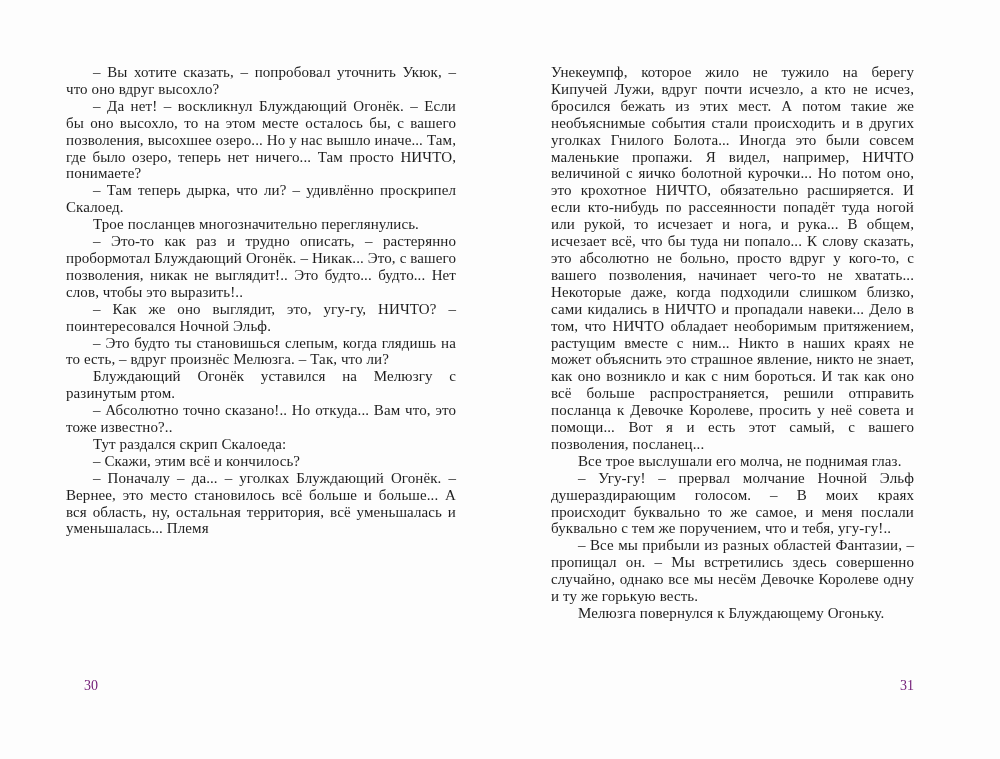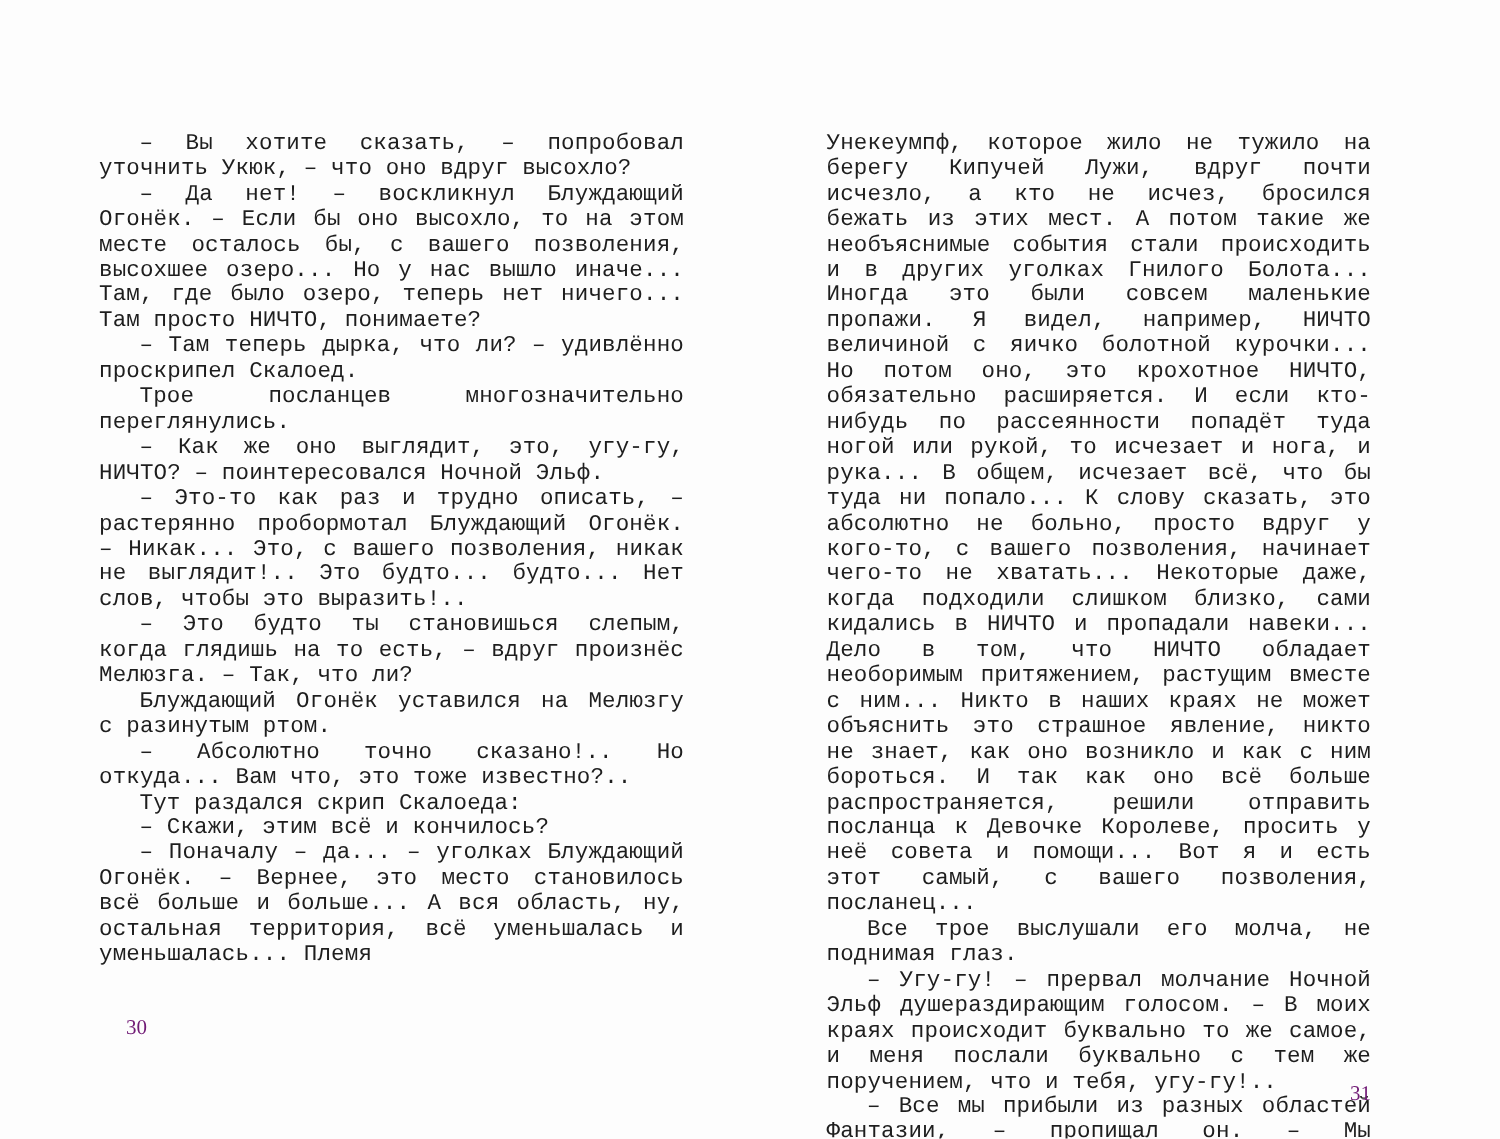--- a/index.html
+++ b/index.html
@@ -14,22 +14,21 @@
     font-family: "Liberation Serif", "DejaVu Serif", serif;
     color: #1e1e1e;
     overflow: hidden;
   }
   .spread {
     position: absolute;
     inset: 0;
   }
   .page {
     position: absolute;
-    top: 88px;
-    font-family: Liberation Mono, monospace;
+    top: 64px;
   }
   .page-left {
     left: 66px;
     width: 390px;
   }
   .page-right {
     left: 551px;
     width: 363px;
   }
   .page p {
@@ -52,35 +51,34 @@
     line-height: 16px;
     color: #701a75;
   }
   .pn-left {
     left: 84px;
   }
   .pn-right {
     left: 551px;
     width: 363px;
     text-align: right;
-    margin-top: 44px;
   }
 </style>
 </head>
 <body>
 
 <main class="spread">
 
   <section class="page page-left">
     <p>– Вы хотите сказать, – попробовал уточнить Укюк, – что оно вдруг высохло?</p>
     <p>– Да нет! – воскликнул Блуждающий Огонёк. – Если бы оно высохло, то на этом месте осталось бы, с вашего позволения, высохшее озеро... Но у нас вышло иначе... Там, где было озеро, теперь нет ничего... Там просто НИЧТО, понимаете?</p>
     <p>– Там теперь дырка, что ли? – удивлённо проскрипел Скалоед.</p>
     <p>Трое посланцев многозначительно переглянулись.</p>
+    <p>– Это-то как раз и трудно описать, – растерянно пробормотал Блуждающий Огонёк. – Никак... Это, с вашего позволения, никак не выглядит!.. Это будто... будто... Нет слов, чтобы это выразить!..</p>
     <p>– Как же оно выглядит, это, угу-гу, НИЧТО? – поинтересовался Ночной Эльф.</p>
-    <p>– Это-то как раз и трудно описать, – растерянно пробормотал Блуждающий Огонёк. – Никак... Это, с вашего позволения, никак не выглядит!.. Это будто... будто... Нет слов, чтобы это выразить!..</p>
     <p>– Это будто ты становишься слепым, когда глядишь на то есть, – вдруг произнёс Мелюзга. – Так, что ли?</p>
     <p>Блуждающий Огонёк уставился на Мелюзгу с разинутым ртом.</p>
     <p>– Абсолютно точно сказано!.. Но откуда... Вам что, это тоже известно?..</p>
     <p>Тут раздался скрип Скалоеда:</p>
     <p>– Скажи, этим всё и кончилось?</p>
     <p>– Поначалу – да... – уголках Блуждающий Огонёк. – Вернее, это место становилось всё больше и больше... А вся область, ну, остальная территория, всё уменьшалась и уменьшалась... Племя</p>
   </section>
 
   <section class="page page-right">
     <p class="no-indent">Унекеумпф, которое жило не тужило на берегу Кипучей Лужи, вдруг почти исчезло, а кто не исчез, бросился бежать из этих мест. А потом такие же необъяснимые события стали происходить и в других уголках Гнилого Болота... Иногда это были совсем маленькие пропажи. Я видел, например, НИЧТО величиной с яичко болотной курочки... Но потом оно, это крохотное НИЧТО, обязательно расширяется. И если кто-нибудь по рассеянности попадёт туда ногой или рукой, то исчезает и нога, и рука... В общем, исчезает всё, что бы туда ни попало... К слову сказать, это абсолютно не больно, просто вдруг у кого-то, с вашего позволения, начинает чего-то не хватать... Некоторые даже, когда подходили слишком близко, сами кидались в НИЧТО и пропадали навеки... Дело в том, что НИЧТО обладает необоримым притяжением, растущим вместе с ним... Никто в наших краях не может объяснить это страшное явление, никто не знает, как оно возникло и как с ним бороться. И так как оно всё больше распространяется, решили отправить посланца к Девочке Королеве, просить у неё совета и помощи... Вот я и есть этот самый, с вашего позволения, посланец...</p>

